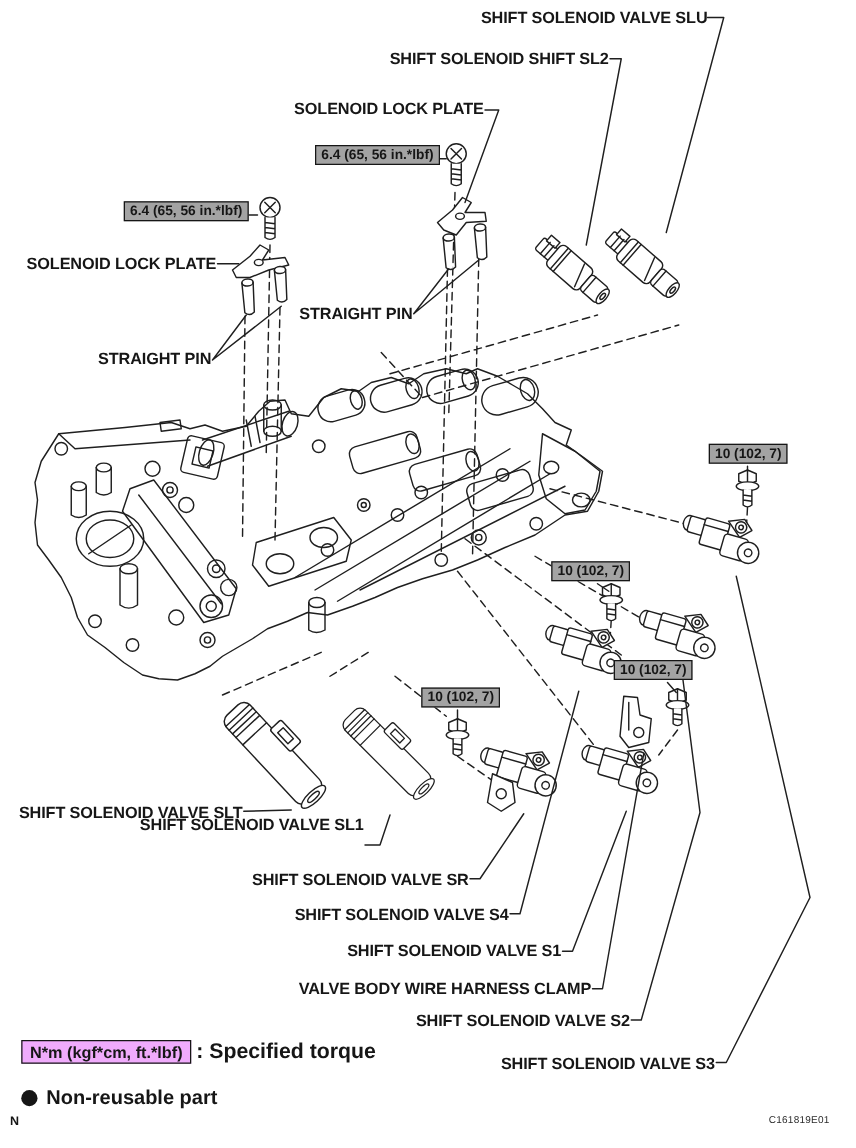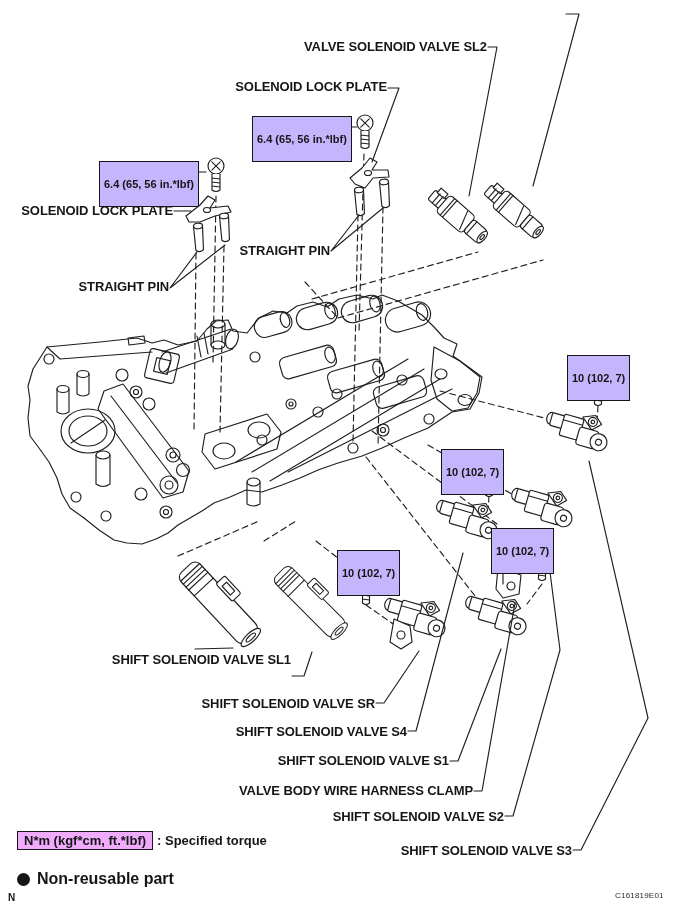--- a/index.html
+++ b/index.html
@@ -7,28 +7,28 @@
     position:relative; width:685px; height:918px; background:#ffffff;
     font-family:"Liberation Sans", sans-serif; color:#161616; overflow:hidden;
   }
   .stage svg { position:absolute; left:0; top:0; }
   .lbl {
     position:absolute; font-size:13px; font-weight:600; white-space:nowrap;
     letter-spacing:-0.1px; color:#161616;
   }
   .tq {
     position:absolute; font-size:11px; font-weight:600; white-space:nowrap;
-    border:1.4px solid #161616; background:#c4b5fd; padding:15px 4px; line-height:14px;
+    border:1.4px solid #161616; background:#a3a3a3; padding:0 4px; line-height:14px;
   }
   .legend-row { position:absolute; white-space:nowrap; }
   .legend-box {
     display:inline-block; border:1.4px solid #161616; padding:1px 6px;
     font-size:13px; font-weight:600; background:#f0abfc;
   }
-  .legend-text { font-size:13px; font-weight:600; margin-left:4px; }
+  .legend-text { font-size:17px; font-weight:600; margin-left:4px; }
   .bullet {
     display:inline-block; width:13px; height:13px; border-radius:50%;
     background:#161616; vertical-align:-2px;
   }
   .bullet-text { font-size:16px; font-weight:600; margin-left:7px; }
   .corner-mark { position:absolute; font-size:10px; font-weight:700; }
   .doc-code { position:absolute; font-size:8px; font-weight:400; letter-spacing:.2px; color:#2b2b2b; }
 </style>
 </head>
 <body>
@@ -242,25 +242,27 @@
                M450,761 L458,761 L501,649
                M474,791 L482,791 L515,603
                M505,816 L513,816 L560,650 L546,541
                M573,850 L581,850 L648,718 L589,461"></path>
       <path d="M349,127 L357,127 M194,172 L206,172 M598,373 L598,377
                M478,467 L487,473 M534,546 L541,554 M366,568 L366,576"></path>
     </g>
   </g>
 </svg>
 
-<div class="lbl" style="top:39px; right:198px;">VALVE SOLENOID VALVE SL2</div>
+<div class="lbl" style="top:6px; right:119px;">SHIFT SOLENOID VALVE SLU</div>
+<div class="lbl" style="top:39px; right:198px;">SHIFT SOLENOID SHIFT SL2</div>
 <div class="lbl" style="top:79px; right:298px;">SOLENOID LOCK PLATE</div>
 <div class="lbl" style="top:203px; right:512px;">SOLENOID LOCK PLATE</div>
 <div class="lbl" style="top:279px; right:516px;">STRAIGHT PIN</div>
 <div class="lbl" style="top:243px; right:355px;">STRAIGHT PIN</div>
+<div class="lbl" style="top:642px; right:491px;">SHIFT SOLENOID VALVE SLT</div>
 <div class="lbl" style="top:652px; right:394px;">SHIFT SOLENOID VALVE SL1</div>
 <div class="lbl" style="top:696px; right:310px;">SHIFT SOLENOID VALVE SR</div>
 <div class="lbl" style="top:724px; right:278px;">SHIFT SOLENOID VALVE S4</div>
 <div class="lbl" style="top:753px; right:236px;">SHIFT SOLENOID VALVE S1</div>
 <div class="lbl" style="top:783px; right:212px;">VALVE BODY WIRE HARNESS CLAMP</div>
 <div class="lbl" style="top:809px; right:181px;">SHIFT SOLENOID VALVE S2</div>
 <div class="lbl" style="top:843px; right:113px;">SHIFT SOLENOID VALVE S3</div>
 
 <div class="tq" style="left:252px; top:116px;">6.4 (65, 56 in.*lbf)</div>
 <div class="tq" style="left:99px;  top:161px;">6.4 (65, 56 in.*lbf)</div>

